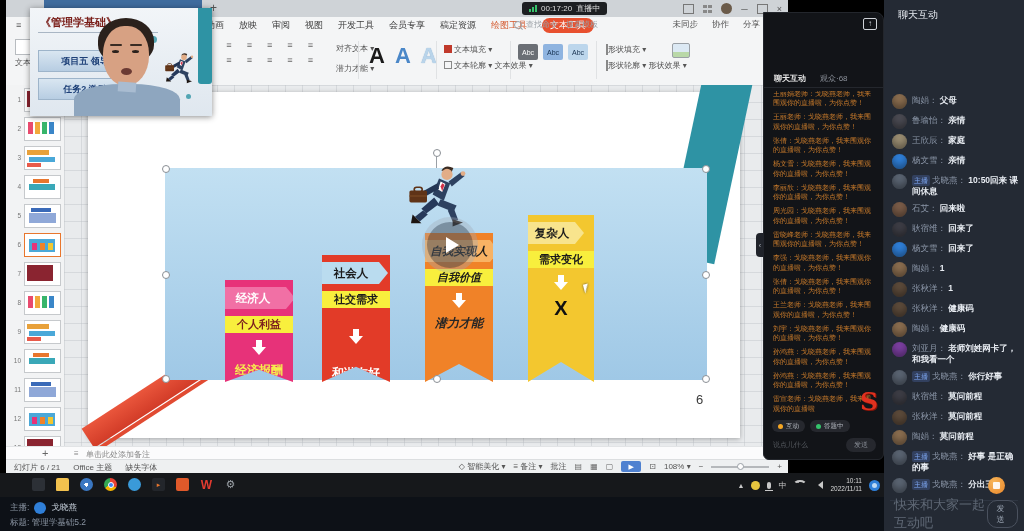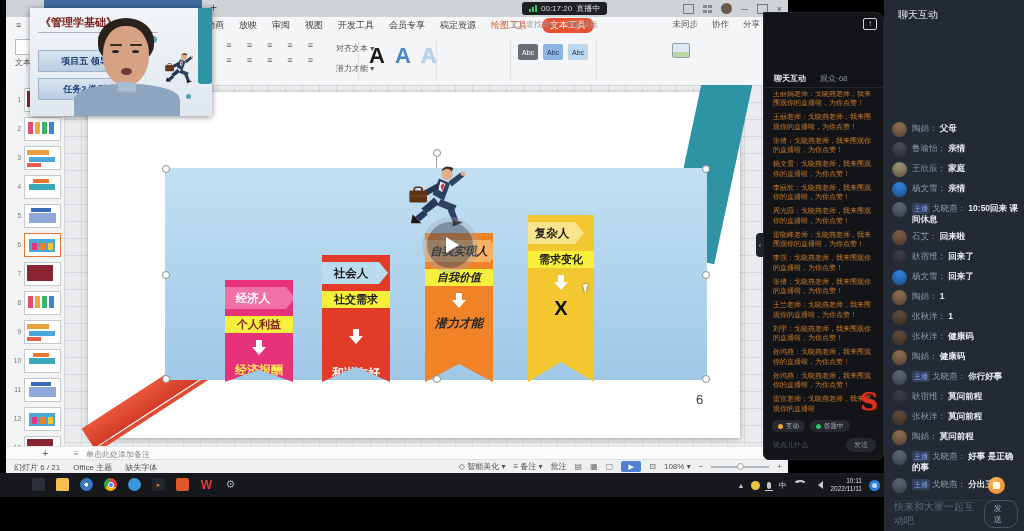--- a/index.html
+++ b/index.html
@@ -184,21 +184,21 @@
   .rp-msgs{position:absolute;left:8px;right:5px;top:26px;bottom:38px;overflow:hidden;display:flex;flex-direction:column;justify-content:flex-end;gap:5px;}
   .rc-row{display:flex;gap:5px;align-items:flex-start;}
   .rc-ava{width:15px;height:15px;border-radius:50%;flex-shrink:0;background:#555;box-shadow:inset 0 -4px 6px rgba(0,0,0,.35);}
   .rc-text{font-size:8.5px;line-height:11px;word-break:break-all;padding-top:1px;}
   .rc-name{color:#8b96a8;}
   .rc-body{color:#e9edf3;font-weight:bold;}
   .rc-badge{display:inline-block;background:#32405e;color:#7fa8f5;border-radius:2px;padding:0 2px;font-size:7px;margin-right:2px;}
   .rp-gift{position:absolute;left:104px;top:477px;width:17px;height:17px;border-radius:50%;background:radial-gradient(circle at 35% 30%,#f8b659,#e8862a);}
   .rp-gift::after{content:'';position:absolute;left:5px;top:5px;width:7px;height:7px;background:#fff;border-radius:1px;opacity:.9;}
   .rp-inbar{position:absolute;left:6px;right:6px;top:500px;height:22px;display:flex;align-items:center;justify-content:space-between;border-top:1px solid #2e3541;padding-top:2px;}
-  .rp-ph{color:#5f6875;font-size:10px;padding-left:4px;}
+  .rp-ph{color:#5f6875;font-size:13px;padding-left:4px;}
   .rp-send{border:1px solid #4a515e;border-radius:10px;color:#9aa4b2;font-size:8px;padding:2px 9px;}
 </style>
 </head>
 <body>
 
 <div id="root">
 
   <div class="wps">
     <div class="tabstrip">
       <div class="doc-tab"></div>
@@ -265,24 +265,32 @@
           <span class="mini">≡</span>
           <span class="mini">≡</span>
         </div>
       <div class="rb-lbl rb-align">对齐文本 ▾</div>
       <div class="rb-lbl rb-smart">潜力才能 ▾</div>
       <div class="fontAs">
         <b class="fa1">A</b>
         <b class="fa2">A</b>
         <b class="fa3">A</b>
       </div>
+      <div class="txtfx">
+        <div><span class="ic" style="background:#c0392b"></span><span>文本填充 ▾</span></div>
+        <div><span class="ic" style="border:1px solid #888;box-sizing:border-box"></span><span>文本轮廓 ▾</span> <span>文本效果 ▾</span></div>
+      </div>
       <div class="abcs">
         <span class="abc abc1">Abc</span>
         <span class="abc abc2">Abc</span>
         <span class="abc abc3">Abc</span>
+      </div>
+      <div class="shpfx">
+        <div><span class="ic" style="background:#f5f6f7;border:1px solid #888;box-sizing:border-box"></span><span>形状填充 ▾</span></div>
+        <div><span class="ic" style="border:1px solid #888;box-sizing:border-box"></span><span>形状轮廓 ▾</span> <span>形状效果 ▾</span></div>
       </div>
       <div class="picbtn"></div>
       <div class="vsep" style="left:352px"></div>
         <div class="vsep" style="left:430px"></div>
       <div class="vsep" style="left:504px"></div>
         <div class="vsep" style="left:590px"></div>
     </div>
 
     <div class="bodyw">
       <div class="sidebar" id="sidebar">
@@ -551,20 +559,31 @@
       <span class="wifi"></span>
       <span class="spk"></span>
       <div class="clock">
         <div>10:11</div>
         <div>2022/11/11</div>
       </div>
       <span class="nbadge"></span>
     </div>
   </div>
 
+  <div class="sfooter">
+    <div class="sf-r1">
+      <span>主播:</span>
+      <span class="sf-ava"></span>
+      <span class="hname">戈晓燕</span>
+    </div>
+    <div class="sf-r2">
+      <span>标题:</span>
+      <span>管理学基础5.2</span>
+    </div>
+  </div>
 
   <div class="ipanel">
     <div class="ip-share">↑</div>
     <div class="ip-tabs" id="ip-tabs">
         <span class="ip-tab1">聊天互动</span>
         <span class="ip-tab2">观众·68</span>
       </div>
     <div class="ip-sep"></div>
     <div class="ip-msgs" id="ip-msgs">
         <div class="ic-msg"><span class="nm">王丽娟老师：</span>戈晓燕老师，我来围观你的直播啦，为你点赞！</div>
@@ -645,20 +664,24 @@
         </div>
         <div class="rc-row">
           <span class="rc-ava" style="background: rgb(92, 74, 58);"></span>
           <div class="rc-text"><span class="rc-name">张秋洋：</span><span class="rc-body"> 健康码</span></div>
         </div>
         <div class="rc-row">
           <span class="rc-ava" style="background: rgb(138, 109, 79);"></span>
           <div class="rc-text"><span class="rc-name">陶娟：</span><span class="rc-body"> 健康码</span></div>
         </div>
         <div class="rc-row">
+          <span class="rc-ava" style="background: rgb(123, 63, 160);"></span>
+          <div class="rc-text"><span class="rc-name">刘亚月：</span><span class="rc-body"> 老师刘姓网卡了，和我看一个</span></div>
+        </div>
+        <div class="rc-row">
           <span class="rc-ava" style="background: rgb(90, 100, 114);"></span>
           <div class="rc-text"><span class="rc-badge">主播</span><span class="rc-name">戈晓燕：</span><span class="rc-body"> 你行好事</span></div>
         </div>
         <div class="rc-row">
           <span class="rc-ava" style="background: rgb(61, 61, 69);"></span>
           <div class="rc-text"><span class="rc-name">耿宿维：</span><span class="rc-body"> 莫问前程</span></div>
         </div>
         <div class="rc-row">
           <span class="rc-ava" style="background: rgb(92, 74, 58);"></span>
           <div class="rc-text"><span class="rc-name">张秋洋：</span><span class="rc-body"> 莫问前程</span></div>

